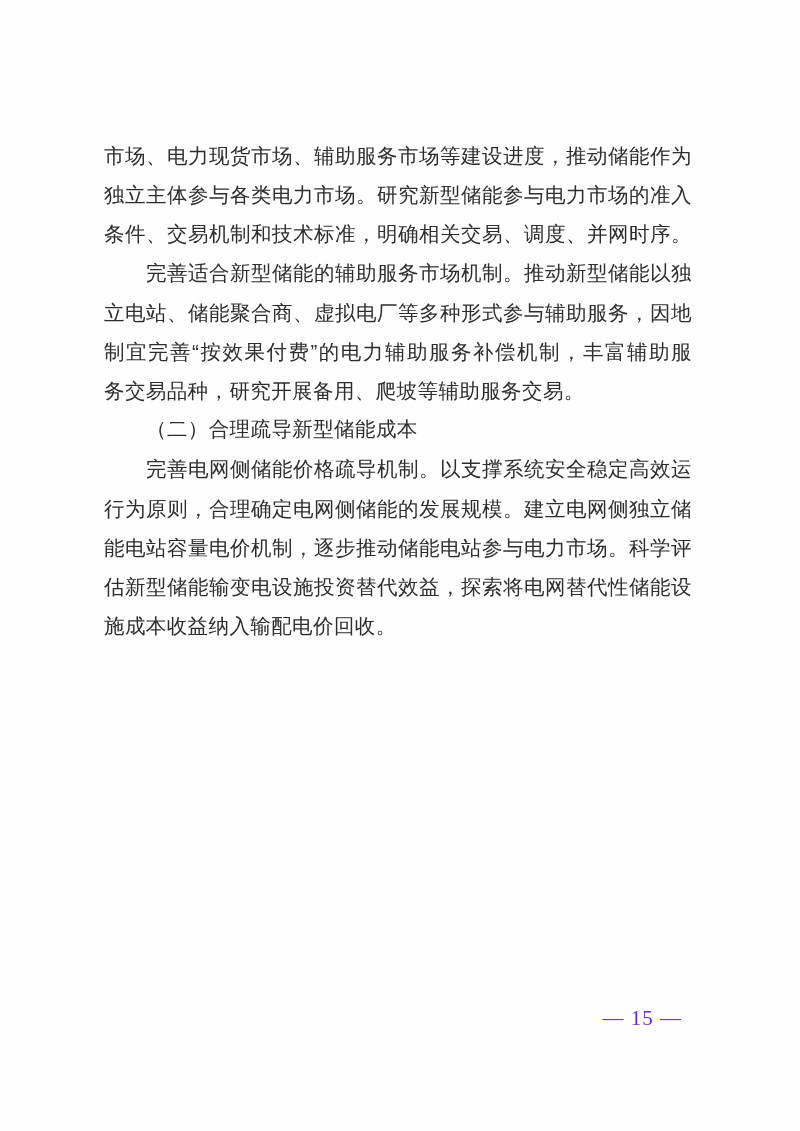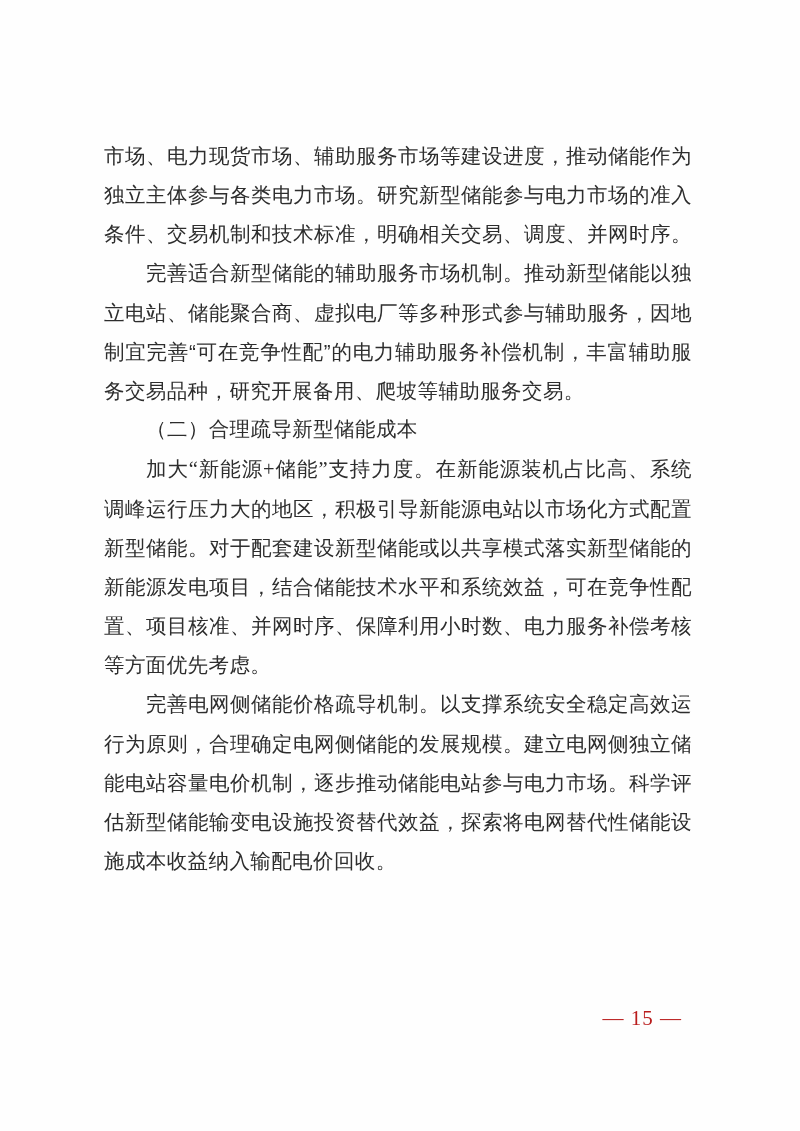--- a/index.html
+++ b/index.html
@@ -45,50 +45,42 @@
     padding-left: 42px;
     font-family: Liberation Serif, serif;
   }
   .page-num {
     position: absolute;
     top: 1003px;
     right: 118px;
     font-family: "Liberation Serif", serif;
     font-size: 21px;
     line-height: 30px;
-    color: #b91c1c;
+    color: #6d28d9;
     letter-spacing: 1px;
   }
 </style>
 </head>
 <body>
 
 <div class="page" style="background: rgb(254, 254, 254);">
   <main class="doc-body" style="color: rgb(45, 45, 45);">
       <div class="para">
         <div class="line fill">市场、电力现货市场、辅助服务市场等建设进度，推动储能作为</div>
         <div class="line fill">独立主体参与各类电力市场。研究新型储能参与电力市场的准入</div>
         <div class="line fill">条件、交易机制和技术标准，明确相关交易、调度、并网时序。</div>
       </div>
       <div class="para">
         <div class="line fill indent">完善适合新型储能的辅助服务市场机制。推动新型储能以独</div>
         <div class="line fill">立电站、储能聚合商、虚拟电厂等多种形式参与辅助服务，因地</div>
-        <div class="line fill">制宜完善“可在竞争性配”的电力辅助服务补偿机制，丰富辅助服</div>
+        <div class="line fill">制宜完善“按效果付费”的电力辅助服务补偿机制，丰富辅助服</div>
         <div class="line">务交易品种，研究开展备用、爬坡等辅助服务交易。</div>
       </div>
       <div class="para">
         <div class="line indent">（二）合理疏导新型储能成本</div>
-      </div>
-      <div class="para">
-        <div class="line fill indent">加大“新能源+储能”支持力度。在新能源装机占比高、系统</div>
-        <div class="line fill">调峰运行压力大的地区，积极引导新能源电站以市场化方式配置</div>
-        <div class="line fill">新型储能。对于配套建设新型储能或以共享模式落实新型储能的</div>
-        <div class="line fill">新能源发电项目，结合储能技术水平和系统效益，可在竞争性配</div>
-        <div class="line fill">置、项目核准、并网时序、保障利用小时数、电力服务补偿考核</div>
-        <div class="line">等方面优先考虑。</div>
       </div>
       <div class="para">
         <div class="line fill indent">完善电网侧储能价格疏导机制。以支撑系统安全稳定高效运</div>
         <div class="line fill">行为原则，合理确定电网侧储能的发展规模。建立电网侧独立储</div>
         <div class="line fill">能电站容量电价机制，逐步推动储能电站参与电力市场。科学评</div>
         <div class="line fill">估新型储能输变电设施投资替代效益，探索将电网替代性储能设</div>
         <div class="line">施成本收益纳入输配电价回收。</div>
       </div>
     </main>
   <div class="page-num">— 15 —</div>

